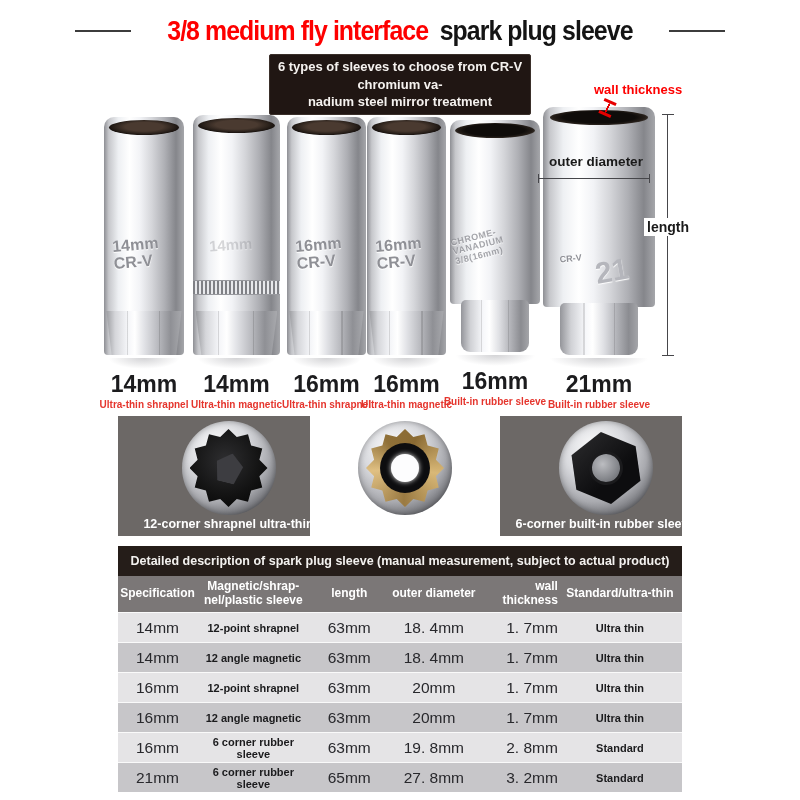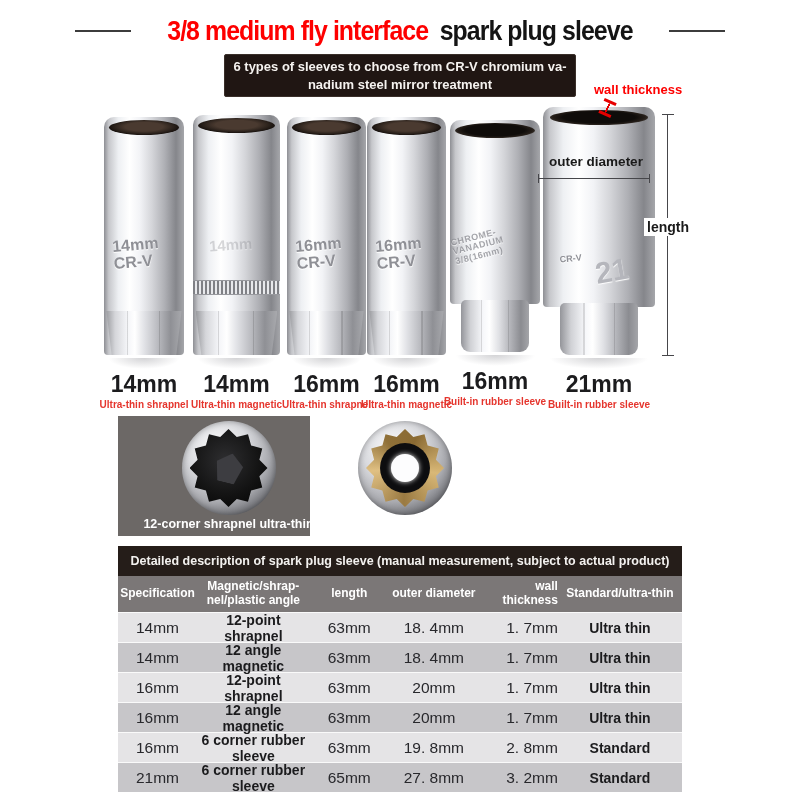--- a/index.html
+++ b/index.html
@@ -9,21 +9,21 @@
   
   .title-row { margin-top:14px; height:34px; display:flex; align-items:center; justify-content:center; gap:16px; }
   .title-dash { width:56px; height:2px; background:#3c3c3c; }
   .title-text { font-weight:bold; font-size:27px; letter-spacing:-1px; transform:scaleX(.92); white-space:nowrap; }
   .title-red { color:#fe0000; }
   .title-black { color:#141414; margin-left:6px; }
 
   
   .hero { position:relative; width:800px; height:360px; }
   .banner { position:absolute; top:6px; left:50%; transform:translateX(-50%);
-            width:352px; background:#201613; border:1px solid #3a2f2a; border-radius:2px;
+            width:262px; background:#201613; border:1px solid #3a2f2a; border-radius:2px;
             color:#f5f2ef; font-weight:bold; font-size:13px; line-height:1.35;
             text-align:center; padding:3px 6px; white-space:pre-line; }
 
   .socket-col { position:absolute; display:flex; flex-direction:column; align-items:center; }
   .socket-gfx { position:relative; width:100%; }
   .tube { position:absolute; top:0; left:0; width:100%; border-radius:10px 10px 4px 4px;
           background:linear-gradient(90deg,#8e8f94 0%,#c6c7cb 6%,#eef0f3 18%,#ffffff 32%,
                      #f2f3f6 45%,#d4d5d9 60%,#aeafb4 76%,#85868b 90%,#a5a6aa 100%); }
   .opening { position:absolute; top:3px; left:6%; width:88%; height:15px; border-radius:50%;
              background:radial-gradient(ellipse at 50% 45%, #4a3a30 0 38%, #2a211b 60%,
@@ -128,21 +128,21 @@
   .tbl-title { height:30px; line-height:30px; background:#251d19; color:#f3f1ef;
                font-weight:bold; font-size:12.5px; text-align:center; }
   .tbl-head { height:36px; background:#7b7777; display:flex; align-items:center; }
   .tbl-head .cell { color:#ffffff; font-weight:bold; font-size:12px; 
                     white-space:pre-line; line-height:1.15; }
   .row { height:30px; display:flex; align-items:center; border-top:1.5px solid #fafafa; }
   .row.light { background:#e5e4e6; } .row.shade { background:#c7c6c9; }
   .cell { text-align:center; }
   .c0 { width:14%; } .c1 { width:20%; } .c2 { width:14%; } .c3 { width:16%; } .c4 { width:14%;text-align:right; } .c5 { width:22%; }
   .row .c0, .row .c2, .row .c3, .row .c4 { font-size:15.5px; color:#28282c; }
-  .row .c1, .row .c5 { font-weight:bold; font-size:14px; color:#1b1b1d; }
+  .row .c1, .row .c5 { font-weight:bold; font-size:11px; color:#1b1b1d; }
 </style>
 </head>
 <body>
 
 <div class="title-row">
   <div class="title-dash"></div>
   <div class="title-text">
     <span class="title-red">3/8 medium fly interface</span>
     <span class="title-black">spark plug sleeve</span>
   </div>
@@ -260,28 +260,36 @@
   </div>
   <div class="panel light p2">
     <div class="circle">
       <div class="star12 face-gold">
         <div class="ring-black">
           <div class="hole-white"></div>
         </div>
       </div>
     </div>
   </div>
+  <div class="panel dark p3">
+    <div class="circle">
+      <div class="hexface">
+        <div class="hex-hole"></div>
+      </div>
+    </div>
+    <div class="panel-label">6-corner built-in rubber sleeve</div>
+  </div>
 </div>
 
 <div class="spec-table">
   <div class="tbl-title">Detailed description of spark plug sleeve (manual measurement, subject to actual product)</div>
   <div class="tbl-head">
     <div class="cell c0">Specification</div>
     <div class="cell c1">Magnetic/shrap-
-nel/plastic angle</div>
+nel/plastic sleeve</div>
     <div class="cell c2">length</div>
     <div class="cell c3">outer diameter</div>
     <div class="cell c4">wall thickness</div>
     <div class="cell c5">Standard/ultra-thin</div>
   </div>
 
   <div class="row light">
     <div class="cell c0">14mm</div>
     <div class="cell c1">12-point shrapnel</div>
     <div class="cell c2">63mm</div>

